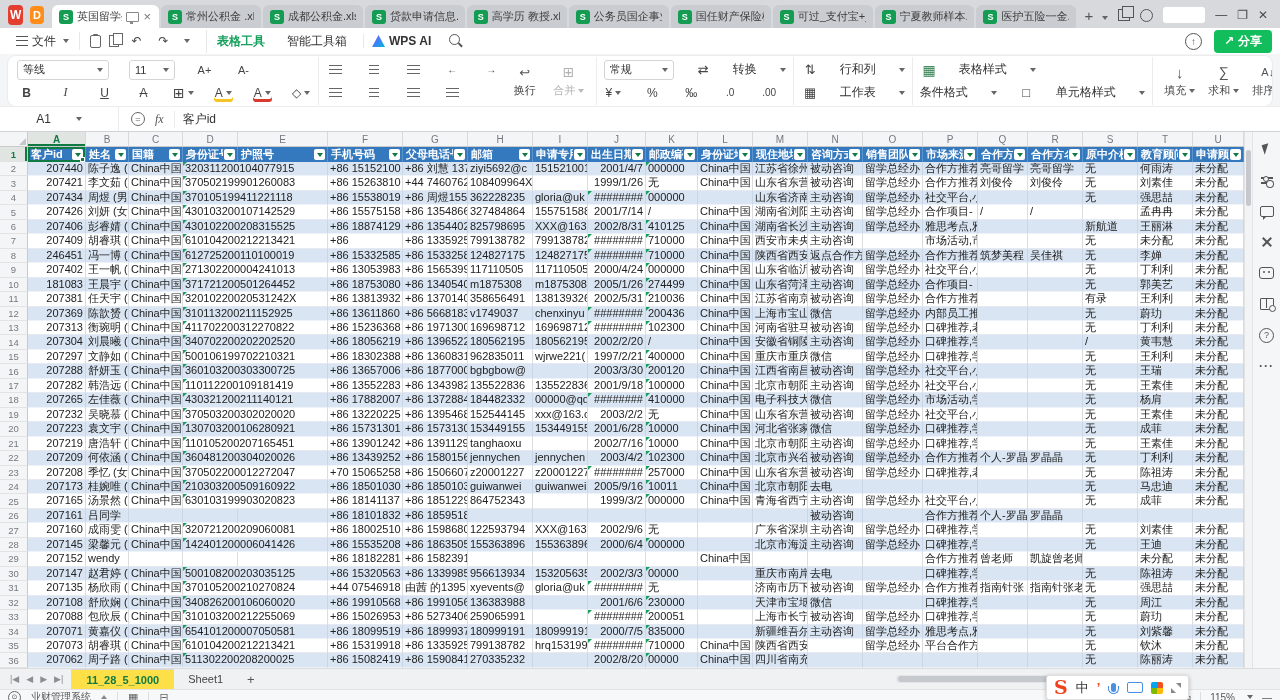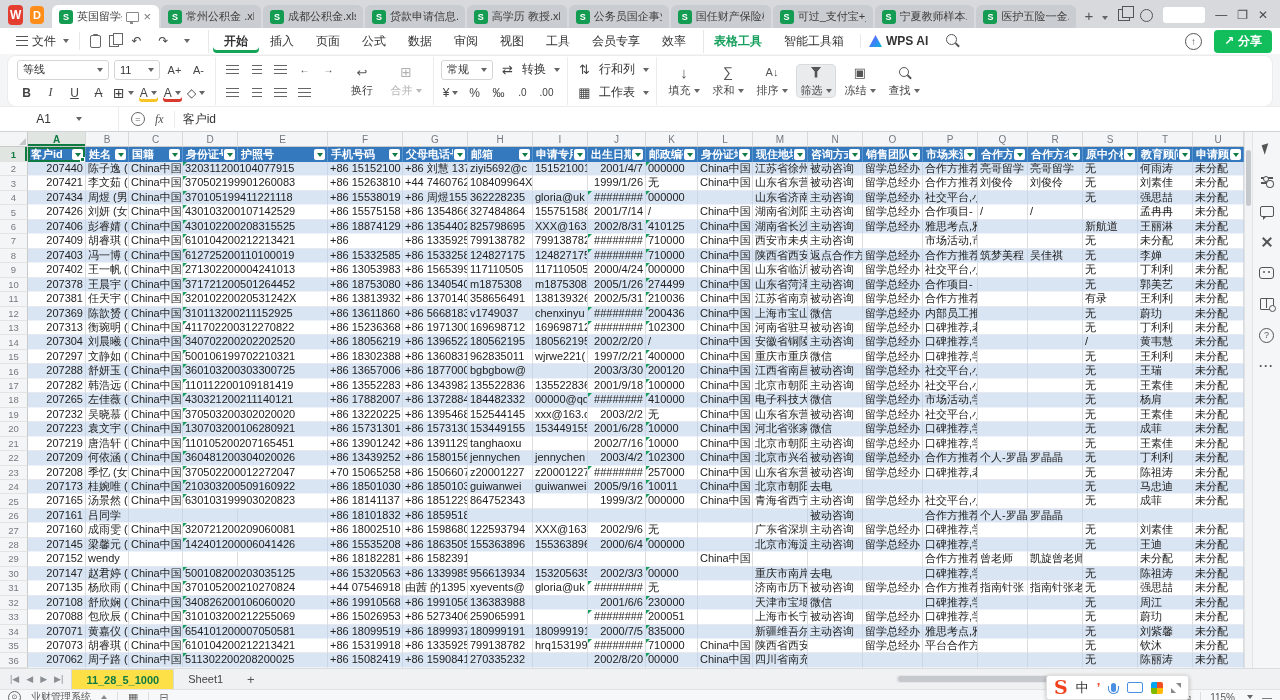--- a/index.html
+++ b/index.html
@@ -48,30 +48,30 @@
   .ic-search{width:9px;height:9px;border:1.5px solid #555;border-radius:50%;position:relative;display:inline-block;}
   .ic-search::after{content:"";position:absolute;width:5px;height:1.5px;background:#555;transform:rotate(45deg);right:-4px;bottom:-1px;}
   .mright{margin-left:auto;display:flex;align-items:center;gap:12px;}
   .upcirc{width:15px;height:15px;border:1.2px solid #555;border-radius:50%;display:flex;align-items:center;justify-content:center;font-size:10px;color:#555;}
   .sharebtn{background:#12bd5b;color:#fff;border-radius:4px;padding:3px 10px;display:flex;gap:4px;align-items:center;font-weight:bold;}
   
   .ribbonwrap{background:#f3f5f6;padding:2px 8px;height:52px;box-sizing:border-box;}
   .ribbon{background:#fff;border-radius:8px;box-shadow:0 0 0 1px #ececec;height:48px;display:flex;align-items:stretch;padding:1px 2px;overflow:hidden;}
   .rgroup{display:flex;align-items:center;gap:4px;padding:0 7px;border-right:1px solid #ececec;}
   .rcol{display:flex;flex-direction:column;justify-content:center;gap:3px;}
-  .rrow{display:flex;align-items:center;gap:5px;height:20px;}
+  .rrow{display:flex;align-items:center;gap:20px;height:20px;}
   .rbig{display:flex;flex-direction:column;align-items:center;justify-content:center;min-width:40px;gap:3px;font-size:11px;color:#424242;}
   .rbig .bic{height:16px;display:flex;align-items:center;justify-content:center;font-size:15px;color:#555;}
   .rlbl{display:flex;align-items:center;white-space:nowrap;}
   .pressed{background:#e9ebed;border-radius:5px;box-shadow:inset 0 0 0 1px #d8dadc;}
   .disabled{color:#b5b5b5;}
   .disabled .bic,.disabled .caret{opacity:.45;}
   .select{border:1px solid #d5d5d5;border-radius:3px;height:20px;display:flex;align-items:center;
     padding:0 5px;font-size:11px;justify-content:space-between;background:#fff;box-sizing:border-box;}
-  .w92{width:92px;} .w46{width:46px;} .w70{width:52px;}
+  .w92{width:92px;} .w46{width:46px;} .w70{width:70px;}
   .ib{min-width:19px;height:18px;display:flex;align-items:center;justify-content:center;border-radius:3px;
     font-size:12px;color:#444;white-space:nowrap;}
   .g-bold::before{content:"B";font-weight:bold;}
   .g-italic::before{content:"I";font-style:italic;font-family:"Liberation Serif",serif;}
   .g-under{text-decoration:underline;} .g-under::before{content:"U";}
   .g-strike{text-decoration:line-through;} .g-strike::before{content:"A";}
   .g-borders::before{content:"⊞";font-size:14px;}
   .g-hl::before{content:"A";} .g-hl{box-shadow:inset 0 -3px 0 #f7c325;}
   .g-fc::before{content:"A";} .g-fc{box-shadow:inset 0 -3px 0 #d83b2d;}
   .g-eraser::before{content:"◇";}
@@ -264,32 +264,20 @@
       <span>文件</span>
         <span class="caret"></span>
     </div>
     <div class="qat">
       <span class="ic-paste" style="width:9px;height:11px;"></span>
       <span class="ic-copy"></span>
       <span class="ib g-undo"></span>
       <span class="ib g-redo"></span>
       <span class="caret"></span>
     </div>
-    <div class="menu-tabs">
-        <div class="mitem mactive">开始</div>
-        <div class="mitem">插入</div>
-        <div class="mitem">页面</div>
-        <div class="mitem">公式</div>
-        <div class="mitem">数据</div>
-        <div class="mitem">审阅</div>
-        <div class="mitem">视图</div>
-        <div class="mitem">工具</div>
-        <div class="mitem">会员专享</div>
-        <div class="mitem">效率</div>
-      </div>
     <div class="ttools">表格工具</div>
     <div class="stoolbox">智能工具箱</div>
     <div class="ailogo">
       <span class="aimark"></span>
       <span>WPS AI</span>
     </div>
     <div style="padding:0 8px;"><span class="ic-search"></span></div>
     <div class="mright">
       <span class="upcirc">↑</span>
       <span class="sharebtn">↗ <span>分享</span></span>
@@ -399,20 +387,36 @@
       <div class="rgroup">
         <div class="rcol">
           <div class="rrow">
             <span class="ib g-rowcol"></span>
             <span class="rlbl">行和列</span>
               <span class="caret"></span>
           </div>
           <div class="rrow">
             <span class="ib g-sheet"></span>
             <span class="rlbl">工作表</span>
+              <span class="caret"></span>
+          </div>
+        </div>
+      </div>
+      <div class="rgroup">
+        <div class="rcol">
+          <div class="rrow">
+            <span class="ib g-tstyle"></span>
+            <span class="rlbl">表格样式</span>
+              <span class="caret"></span>
+          </div>
+          <div class="rrow">
+            <span class="rlbl">条件格式</span>
+              <span class="caret"></span>
+            <span class="ib g-cstyle"></span>
+            <span class="rlbl">单元格样式</span>
               <span class="caret"></span>
           </div>
         </div>
       </div>
       <div class="rgroup" style="border-right:none;">
         <div class="rbig">
           <span class="bic g-fill"></span>
           <span class="rlbl">
               <span>填充</span>
               <span class="caret"></span>
@@ -727,21 +731,21 @@
             <div class="cell" style="width: 60px; min-width: 60px;"><span class="ctext"></span></div>
             <div class="cell" style="width: 55px; min-width: 55px;"><span class="ctext">市场活动,市</span></div>
             <div class="cell" style="width: 50px; min-width: 50px;"><span class="ctext"></span></div>
             <div class="cell" style="width: 55px; min-width: 55px;"><span class="ctext"></span></div>
             <div class="cell" style="width: 55px; min-width: 55px;"><span class="ctext">无</span></div>
             <div class="cell" style="width: 55px; min-width: 55px;"><span class="ctext">未分配</span></div>
             <div class="cell" style="width: 51px; min-width: 51px;"><span class="ctext">未分配</span></div>
           </div>
           <div class="drow alt">
             <div class="rownum">8</div>
-            <div class="cell num" style="width: 58px; min-width: 58px;"><span class="ctext">207403</span></div>
+            <div class="cell num" style="width: 58px; min-width: 58px;"><span class="ctext">246451</span></div>
             <div class="cell" style="width: 43px; min-width: 43px;"><span class="ctext">冯一博 (男</span></div>
             <div class="cell" style="width: 54px; min-width: 54px;"><span class="ctext">China中国</span></div>
             <div class="cell ovf tri" style="width: 55px; min-width: 55px;"><span class="ctext">612725200110100019</span></div>
             <div class="cell" style="width: 90px; min-width: 90px;"><span class="ctext"></span></div>
             <div class="cell" style="width: 75px; min-width: 75px;"><span class="ctext">+86 15332585</span></div>
             <div class="cell" style="width: 65px; min-width: 65px;"><span class="ctext">+86 1533258500</span></div>
             <div class="cell" style="width: 65px; min-width: 65px;"><span class="ctext">124827175</span></div>
             <div class="cell" style="width: 55px; min-width: 55px;"><span class="ctext">124827175</span></div>
             <div class="cell num tri" style="width: 58px; min-width: 58px;"><span class="ctext">########</span></div>
             <div class="cell tri" style="width: 52px; min-width: 52px;"><span class="ctext">710000</span></div>
@@ -775,21 +779,21 @@
             <div class="cell" style="width: 60px; min-width: 60px;"><span class="ctext">留学总经办</span></div>
             <div class="cell" style="width: 55px; min-width: 55px;"><span class="ctext">社交平台,小</span></div>
             <div class="cell" style="width: 50px; min-width: 50px;"><span class="ctext"></span></div>
             <div class="cell" style="width: 55px; min-width: 55px;"><span class="ctext"></span></div>
             <div class="cell" style="width: 55px; min-width: 55px;"><span class="ctext">无</span></div>
             <div class="cell" style="width: 55px; min-width: 55px;"><span class="ctext">丁利利</span></div>
             <div class="cell" style="width: 51px; min-width: 51px;"><span class="ctext">未分配</span></div>
           </div>
           <div class="drow alt">
             <div class="rownum">10</div>
-            <div class="cell num" style="width: 58px; min-width: 58px;"><span class="ctext">207378</span></div>
+            <div class="cell num" style="width: 58px; min-width: 58px;"><span class="ctext">181083</span></div>
             <div class="cell" style="width: 43px; min-width: 43px;"><span class="ctext">王晨宇 (男</span></div>
             <div class="cell" style="width: 54px; min-width: 54px;"><span class="ctext">China中国</span></div>
             <div class="cell ovf tri" style="width: 55px; min-width: 55px;"><span class="ctext">371721200501264452</span></div>
             <div class="cell" style="width: 90px; min-width: 90px;"><span class="ctext"></span></div>
             <div class="cell" style="width: 75px; min-width: 75px;"><span class="ctext">+86 18753080</span></div>
             <div class="cell" style="width: 65px; min-width: 65px;"><span class="ctext">+86 1340540988</span></div>
             <div class="cell" style="width: 65px; min-width: 65px;"><span class="ctext">m1875308</span></div>
             <div class="cell" style="width: 55px; min-width: 55px;"><span class="ctext">m1875308</span></div>
             <div class="cell num" style="width: 58px; min-width: 58px;"><span class="ctext">2005/1/26</span></div>
             <div class="cell tri" style="width: 52px; min-width: 52px;"><span class="ctext">274499</span></div>

